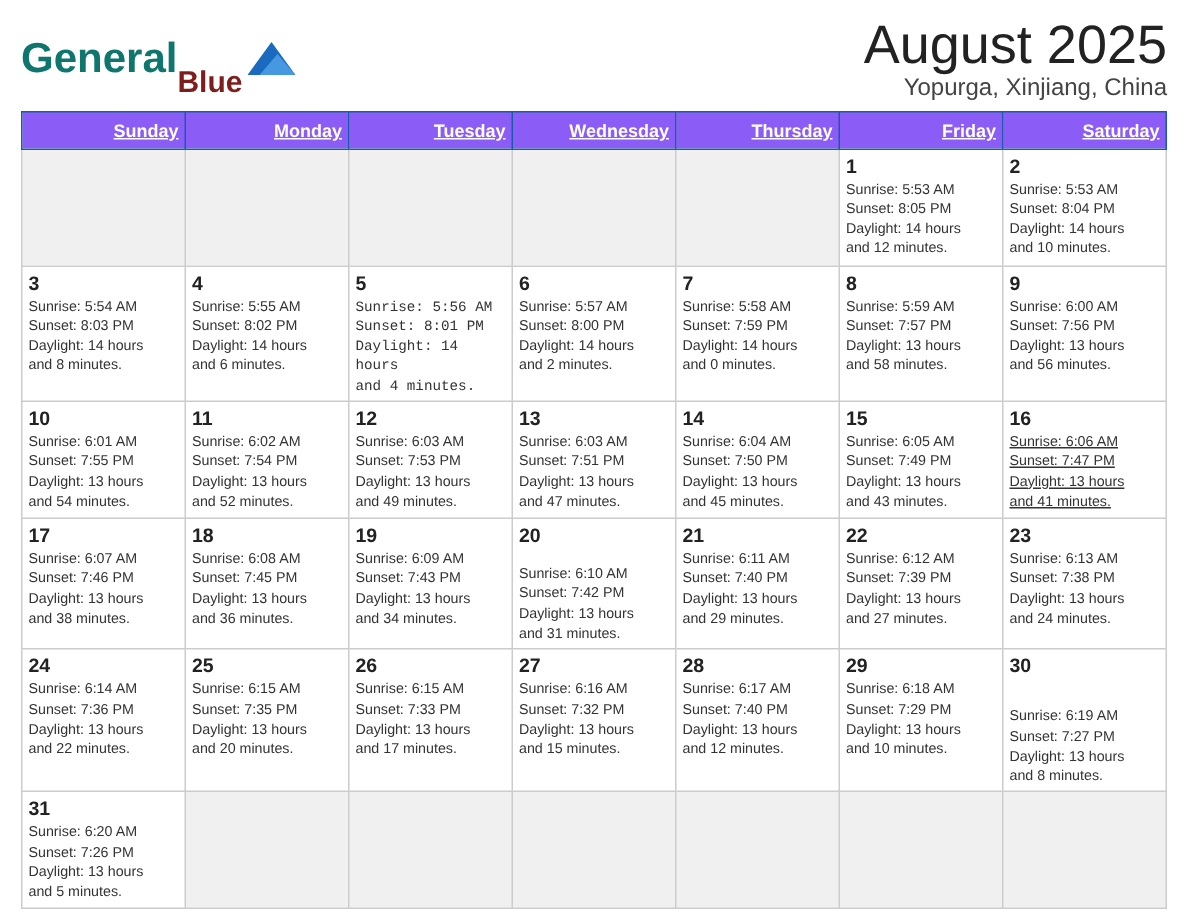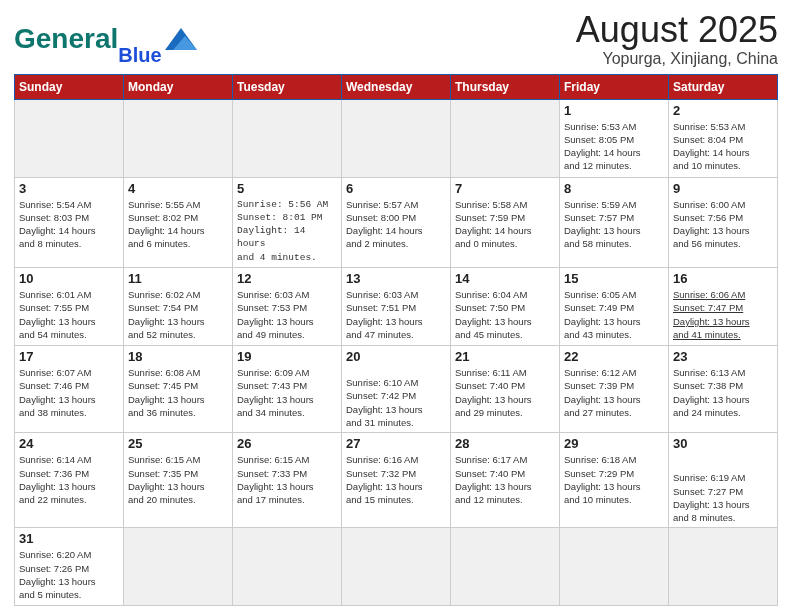--- a/index.html
+++ b/index.html
@@ -39,27 +39,28 @@
     .location-title {
       font-size: 16px;
       color: #444;
     }
     table {
       width: 100%;
       border-collapse: collapse;
       table-layout: fixed;
     }
     thead tr th {
-      background-color: #b91c1c;
+      background-color: #8b5cf6;
       color: #fff;
       font-size: 12px;
       font-weight: bold;
       padding: 5px 4px;
-      text-align: left;
+      text-align: right;
       border: 1px solid #1a5aaa;
+      text-decoration: underline;
     }
     tbody tr td {
       vertical-align: top;
       border: 1px solid #ccc;
       padding: 3px 4px;
       font-size: 10px;
       color: #333;
       height: 78px;
       background: #fff;
     }
@@ -83,21 +84,21 @@
     }
   </style>
 </head>
 <body>
 
 <div class="page">
   <div class="header">
     <div class="logo">
       <div style="display:flex; align-items:center;">
         <span class="logo-general" style="font-size:28px; font-weight:bold; color:#0f766e;">General</span>
-        <span class="logo-blue" style="font-size:20px; font-weight:bold; color:#1d4ed8;margin-top:34px;">Blue</span>
+        <span class="logo-blue" style="font-size:20px; font-weight:bold; color:#7f1d1d;margin-top:34px;">Blue</span>
         <svg width="32" height="22" viewBox="0 0 32 22" style="margin-left:3px;">
           <polygon points="0,22 16,0 32,22" fill="#1a6bbf"></polygon>
           <polygon points="8,22 20,8 32,22" fill="#5aabf0" opacity="0.7"></polygon>
         </svg>
       </div>
     </div>
     <div class="title-block">
       <div class="month-title">August 2025</div>
       <div class="location-title">Yopurga, Xinjiang, China</div>
     </div>

